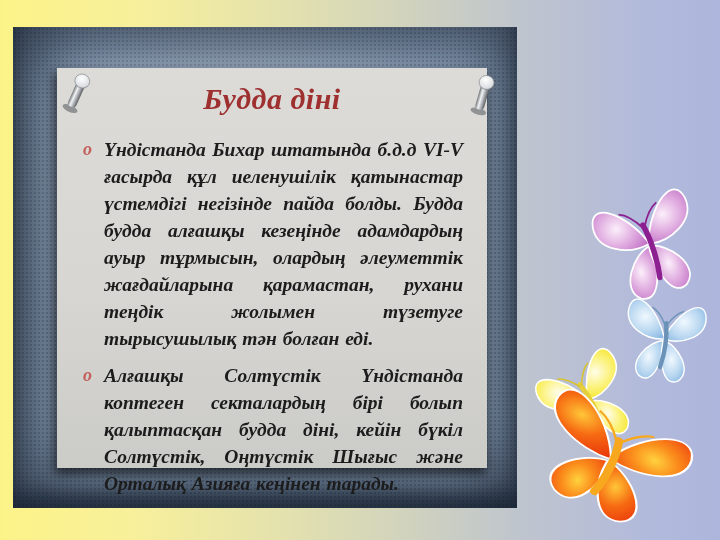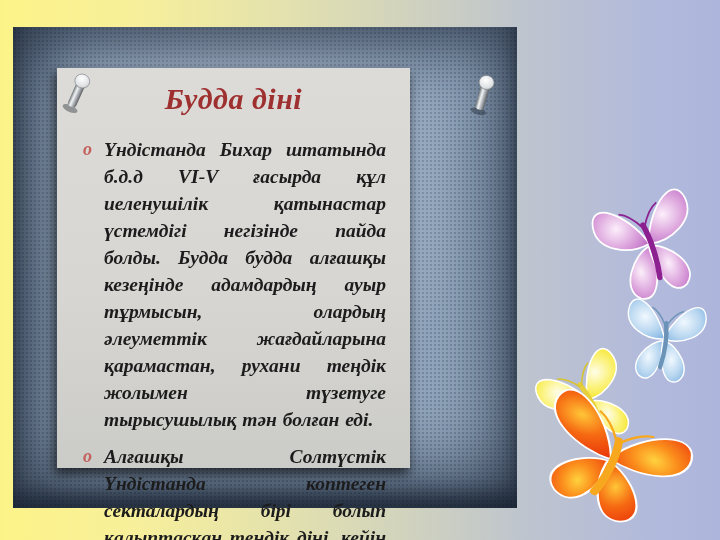--- a/index.html
+++ b/index.html
@@ -15,21 +15,21 @@
       radial-gradient(ellipse at 45% 35%, rgba(238,243,250,.38), rgba(0,0,0,0) 58%),
       radial-gradient(rgba(50,66,88,.28) .8px, rgba(0,0,0,0) 1.6px);
     background-size:100% 100%, 4px 4px;
     box-shadow:
       inset 0 0 80px rgba(20,30,45,.55),
       inset 22px -32px 70px rgba(14,24,38,.5),
       inset -18px 18px 55px rgba(16,26,40,.32),
       inset 0 -14px 18px rgba(8,15,25,.55);
   }
   .paper{
-    position:absolute;left:44px;top:41px;width:353px;height:400px;
+    position:absolute;left:44px;top:41px;width:430px;height:400px;
     background:linear-gradient(180deg,#dcdbd8 0%,#d7d6d3 55%,#cbcbc8 100%);
     box-shadow:0 6px 10px rgba(0,0,0,.45), -5px 5px 9px rgba(0,0,0,.3);
   }
   .slide-title{
     margin:14px 10px 0 10px;
     font-weight:bold;font-style:italic;font-size:30px;line-height:34px;
     color:#9e3030;text-align:center;letter-spacing:.5px;
   }
   .bullets{
     margin:20px 24px 0 26px;padding:0;list-style:none;
@@ -55,21 +55,21 @@
 <div class="board">
   <div class="paper">
     <h1 class="slide-title">Будда діні</h1>
     <ul class="bullets">
       <li class="bullet">
         <span class="marker">o</span>
         <span class="btext">Үндістанда Бихар штатында б.д.д VI-V ғасырда құл иеленушілік қатынастар үстемдігі негізінде пайда болды. Будда будда алғашқы кезеңінде адамдардың ауыр тұрмысын, олардың әлеуметтік жағдайларына қарамастан, рухани теңдік жолымен түзетуге тырысушылық тән болған еді.</span>
       </li>
       <li class="bullet">
         <span class="marker">o</span>
-        <span class="btext">Алғашқы Солтүстік Үндістанда коптеген секталардың бірі болып қалыптасқан теңдік діні, кейін бүкіл Үндістанға, Оңтүстік Шығыс және Орталық Азияға кеңінен тарады.</span>
+        <span class="btext">Алғашқы Солтүстік Үндістанда коптеген секталардың бірі болып қалыптасқан будда діні, кейін бүкіл Солтүстік, Оңтүстік Шығыс және Орталық Азияға кеңінен тарады.</span>
       </li>
     </ul>
   </div>
 
   <svg class="pin pin-left" viewBox="0 0 36 48">
     <defs>
       <linearGradient id="silvL" x1="0" y1="0" x2="1" y2="0">
         <stop offset="0" stop-color="#6f7478"></stop>
           <stop offset=".35" stop-color="#f2f4f5"></stop>
         <stop offset=".6" stop-color="#b8bcc0"></stop>

